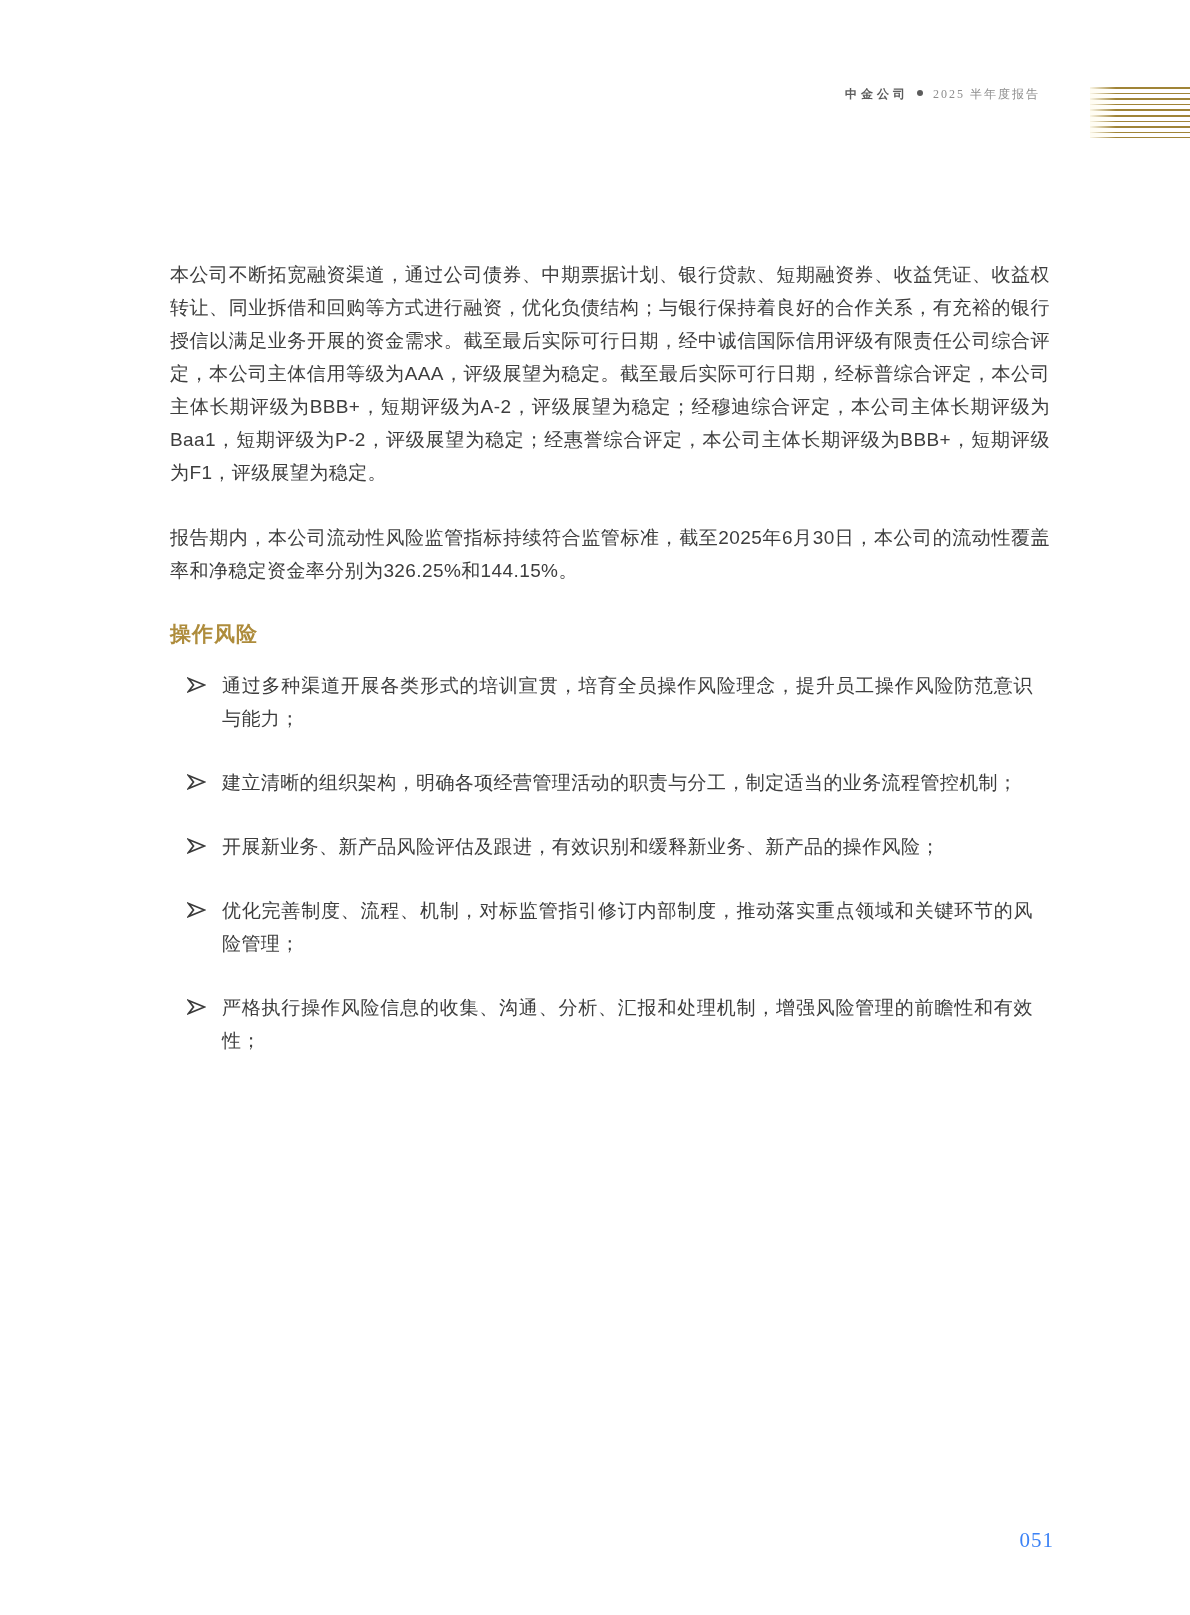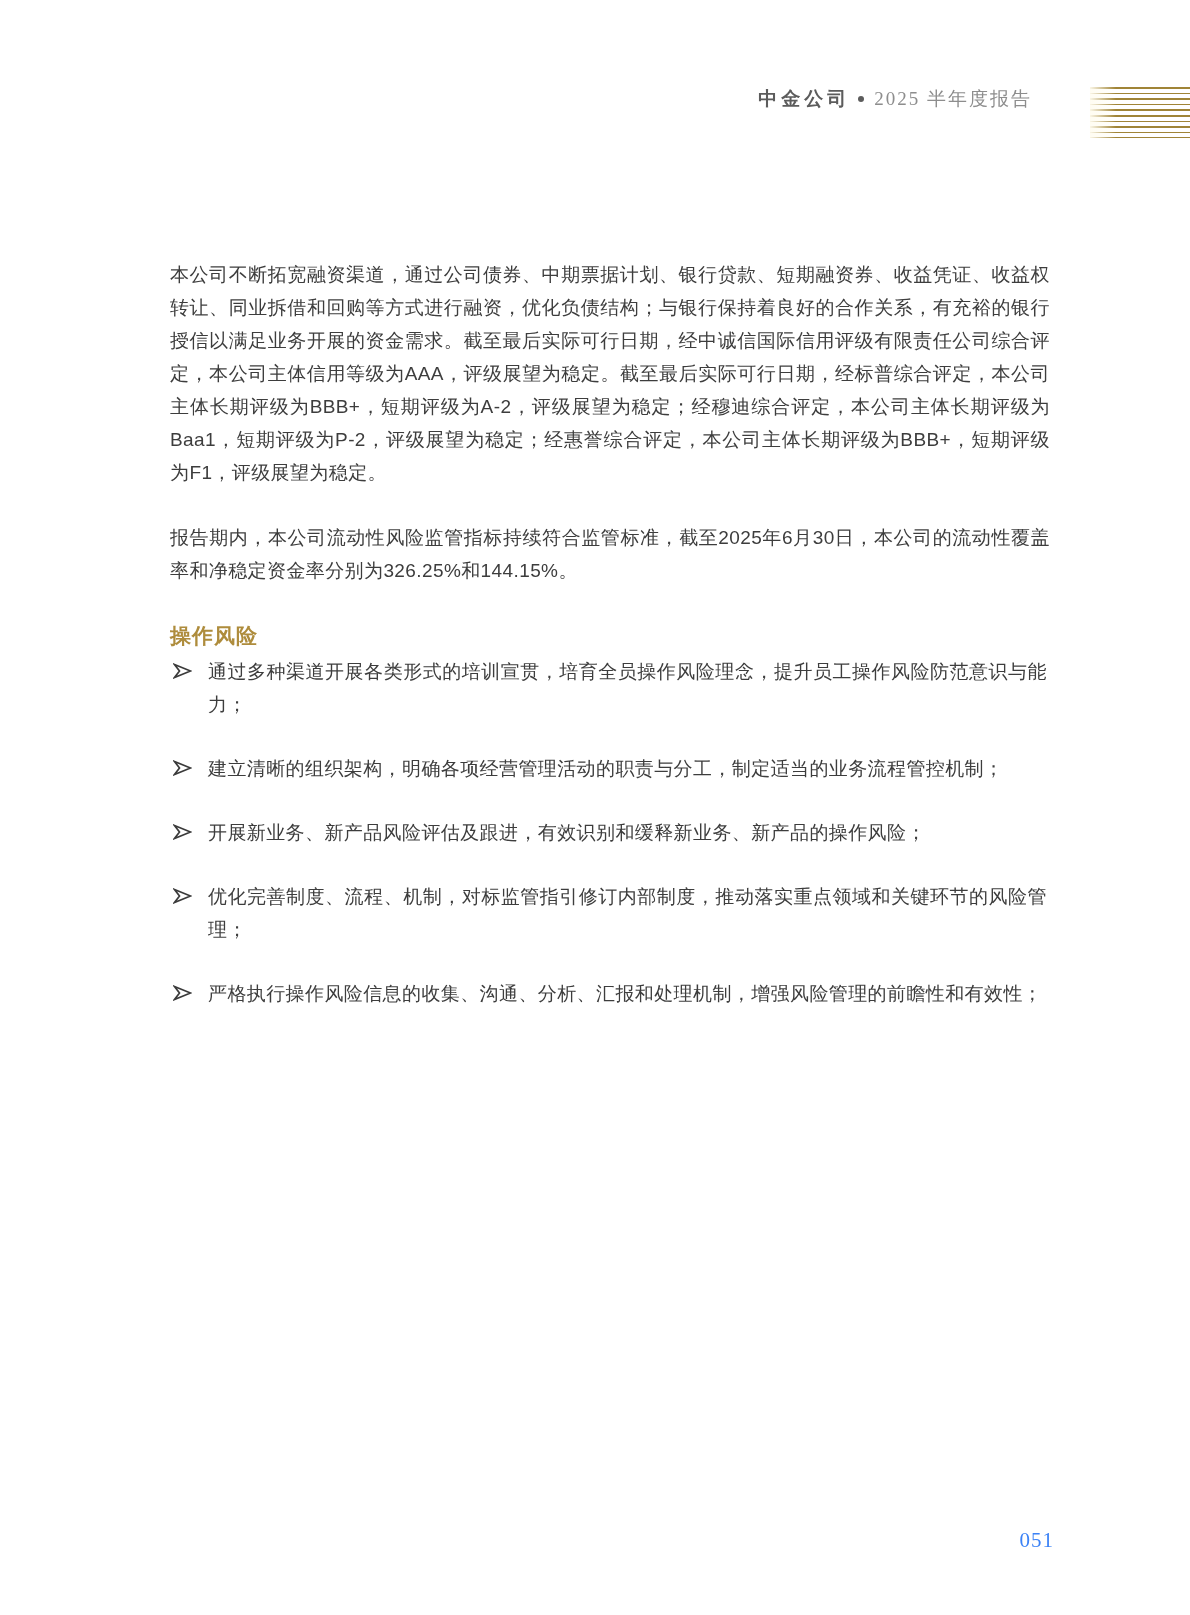--- a/index.html
+++ b/index.html
@@ -11,23 +11,23 @@
     margin: 0 auto;
     background: #ffffff;
     font-family: "Liberation Sans", "DejaVu Sans", sans-serif;
     overflow: hidden;
   }
 
   
   .header-text {
     position: absolute;
     top: 86px;
-    right: 158px;
+    right: 150px;
     font-family: "Liberation Serif", "DejaVu Serif", serif;
-    font-size: 19px;
+    font-size: 12px;
     white-space: nowrap;
     color: #8a8a8a;
   }
   .header-text .brand {
     color: #5c5c5c;
     letter-spacing: 4px;
     font-weight: 600;
   }
   .header-text .dot {
     display: inline-block;
@@ -76,24 +76,25 @@
   }
   .content p { margin: 0 0 32px; }
   .content h2 {
     font-size: 21px;
     line-height: 33px;
     font-weight: 700;
     color: #ae8c3c;
     letter-spacing: 1px;
     margin: 0 0 2px;
     text-align: left;
+    font-family: Liberation Mono, monospace;
   }
   ul.measures {
     list-style: none;
-    margin: 3px;
+    margin: 17px;
     padding: 0;
   }
   ul.measures li {
     display: flex;
     align-items: flex-start;
     margin: 0 0 31px;
   }
   ul.measures .marker {
     flex: 0 0 35px;
     padding-top: 8px;

